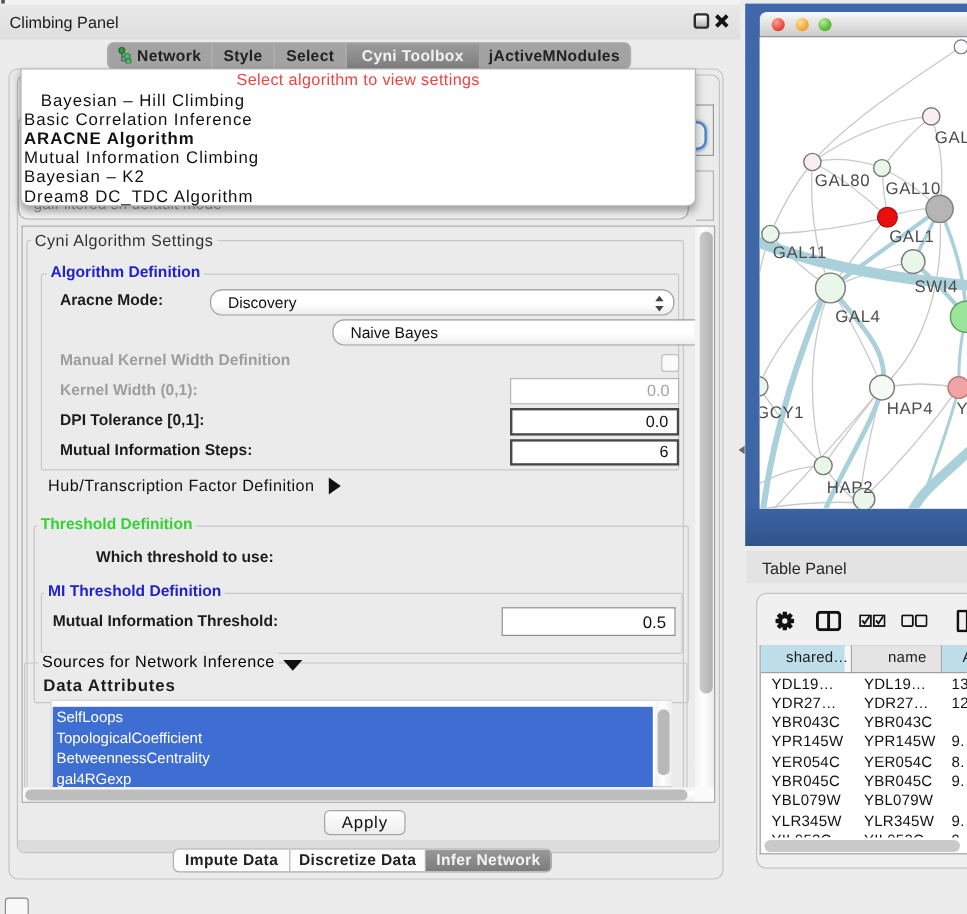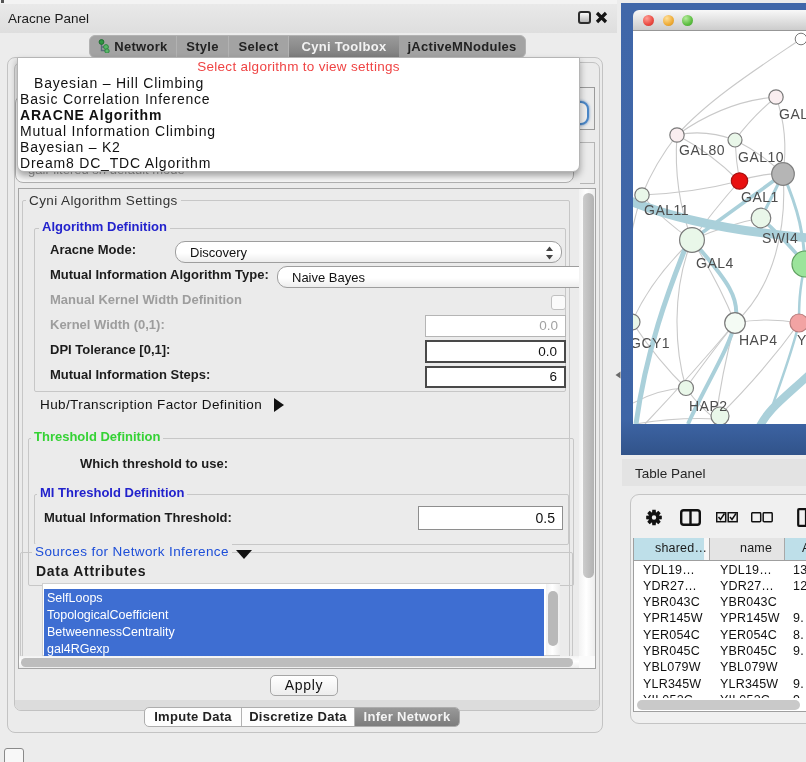--- a/index.html
+++ b/index.html
@@ -15,21 +15,21 @@
 .field{position:absolute;background:#fff;font-size:13.5px;color:#111;text-align:right;
  padding-right:7px;white-space:nowrap;}
 .seg{height:100%;display:inline-block;text-align:center;font-size:13px;font-weight:bold;
  color:#222;border-right:1px solid #b2b2b2;vertical-align:top;letter-spacing:0.3px;}
 </style></head>
 <body>
 
 <div class="abs" style="left:0;top:0;width:617px;height:4px;background:#f3f3f3;"></div>
 <div class="abs" style="left:1px;top:0;width:3px;height:3px;background:#555;"></div>
 <div class="abs" style="left:0;top:4px;width:617px;height:29px;background:linear-gradient(#e9e9e9,#dedede);"></div>
-<div class="abs" style="left:8px;top:11px;font-size:13.5px;color:#1b1b1b;">Aracne Panel</div>
+<div class="abs" style="left:8px;top:11px;font-size:13.5px;color:#1b1b1b;">Climbing Panel</div>
 <div class="abs" style="left:578px;top:11px;width:13px;height:13px;border:2px solid #2c2c2c;border-radius:3px;background:linear-gradient(#fdfdfd,#b5b5b5);"></div>
 <svg class="abs" style="left:595px;top:11px;" width="13" height="13" viewBox="0 0 13 13">
  <path d="M2 2 L11 11 M11 2 L2 11" stroke="#141414" stroke-width="3.2"></path>
   </svg>
 
 <div class="abs" style="left:7px;top:57px;width:596px;height:676px;border:1px solid #c3c3c3;border-radius:8px;background:#ebebeb;"></div>
 <div class="abs" style="left:14px;top:62px;width:586px;height:649px;border:1px solid #c2c2c2;border-radius:7px;background:#ebebeb;"></div>
 <div class="abs" style="left:15px;top:700px;width:584px;height:10px;background:#dcdcdc;border-radius:0 0 6px 6px;"></div>
 
 <div class="abs" style="left:89px;top:35px;width:437px;height:23px;background:#a3a3a3;border:1px solid #b2b2b2;border-radius:6px;white-space:nowrap;line-height:21px;overflow:hidden;">
@@ -50,21 +50,20 @@
  <div class="gbox" style="left:15px;top:39px;width:532px;height:164px;"></div>
  <div class="gtitle" style="left:20px;top:30px;color:#2222cc;font-weight:bold;">Algorithm Definition</div>
 
  <div class="lbl" style="left:31px;top:53px;">Aracne Mode:</div>
  <div class="combo" style="left:156px;top:52px;width:387px;height:22px;">Discovery
    <svg class="carr" viewBox="0 0 9 14">
         <path d="M4.5 0.5 L8 5 H1 Z" fill="#444"></path>
         <path d="M4.5 13.5 L1 9 H8 Z" fill="#444"></path>
       </svg></div>
 
- <div class="lbl" style="left:31px;top:78px;">Mutual Information Algorithm Type:</div>
  <div class="combo" style="left:258px;top:77px;width:343px;height:22px;">Naive Bayes
    <svg class="carr" viewBox="0 0 9 14">
         <path d="M4.5 0.5 L8 5 H1 Z" fill="#444"></path>
         <path d="M4.5 13.5 L1 9 H8 Z" fill="#444"></path>
       </svg></div>
 
  <div class="lbl dis" style="left:31px;top:103px;">Manual Kernel Width Definition</div>
  <div class="abs" style="left:532px;top:106px;width:15px;height:15px;border:1px solid #c0c0c0;border-radius:3px;background:#fafafa;"></div>
 
  <div class="lbl dis" style="left:31px;top:128px;">Kernel Width (0,1):</div>
@@ -83,21 +82,21 @@
  <div class="gtitle" style="left:12px;top:240px;color:#35d235;font-weight:bold;">Threshold Definition</div>
 
  <div class="lbl" style="left:61px;top:267px;">Which threshold to use:</div>
 
  <div class="gbox" style="left:15px;top:305px;width:535px;height:51px;"></div>
  <div class="gtitle" style="left:18px;top:296px;color:#2222cc;font-weight:bold;">MI Threshold Definition</div>
  <div class="lbl" style="left:25px;top:321px;">Mutual Information Threshold:</div>
  <div class="field" style="left:399px;top:317px;width:145px;height:24px;border:1px solid #8e8e8e;font-size:14px;line-height:22px;">0.5</div>
 
  <div class="gbox" style="left:1px;top:363px;width:553px;height:105px;"></div>
- <div class="gtitle" style="left:13px;top:355px;color:#1d4ed8;font-weight:normal;font-size:13.5px;letter-spacing:0.4px;">Sources for Network Inference</div>
+ <div class="gtitle" style="left:13px;top:355px;color:#000000;font-weight:normal;font-size:13.5px;letter-spacing:0.4px;">Sources for Network Inference</div>
  <div class="abs" style="left:217px;top:361px;width:0;height:0;border-top:9px solid #111;border-left:8px solid transparent;border-right:8px solid transparent;"></div>
  <div class="lbl" style="left:17px;top:374px;font-size:14px;letter-spacing:0.7px;">Data Attributes</div>
 
  <div class="abs" style="left:23px;top:394px;width:518px;height:73px;background:#fff;border:1px solid #cfcfcf;"></div>
  <div class="abs" style="left:25px;top:400px;width:500px;height:67px;background:#3e6ed2;"></div>
  <div class="abs" style="left:28px;top:401px;font-size:12.5px;color:#fff;line-height:17px;white-space:nowrap;">SelfLoops<br>TopologicalCoefficient<br>BetweennessCentrality<br>gal4RGexp</div>
  <div class="abs" style="left:527px;top:395px;width:14px;height:71px;background:linear-gradient(to right,#f2f2f2,#ffffff 45%,#ededed);"></div>
  <div class="abs" style="left:529px;top:402px;width:10px;height:55px;border-radius:5px;background:#b9b9b9;"></div>
 </div>
 

